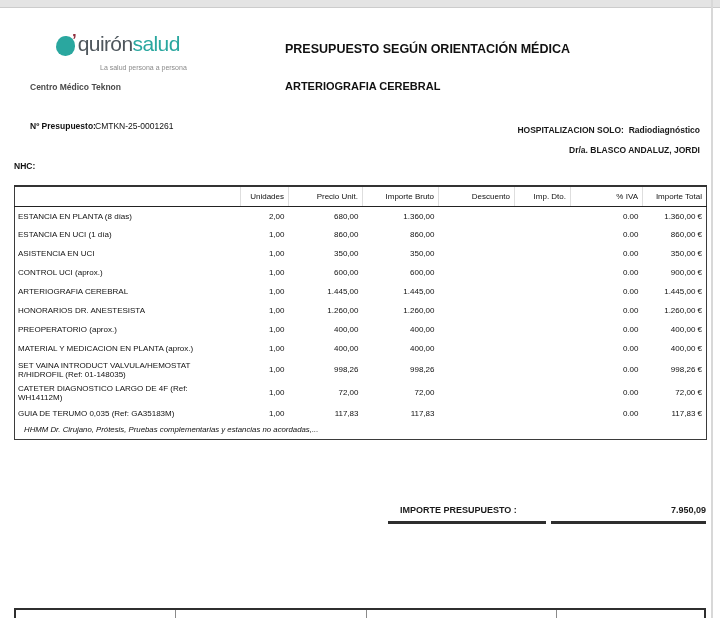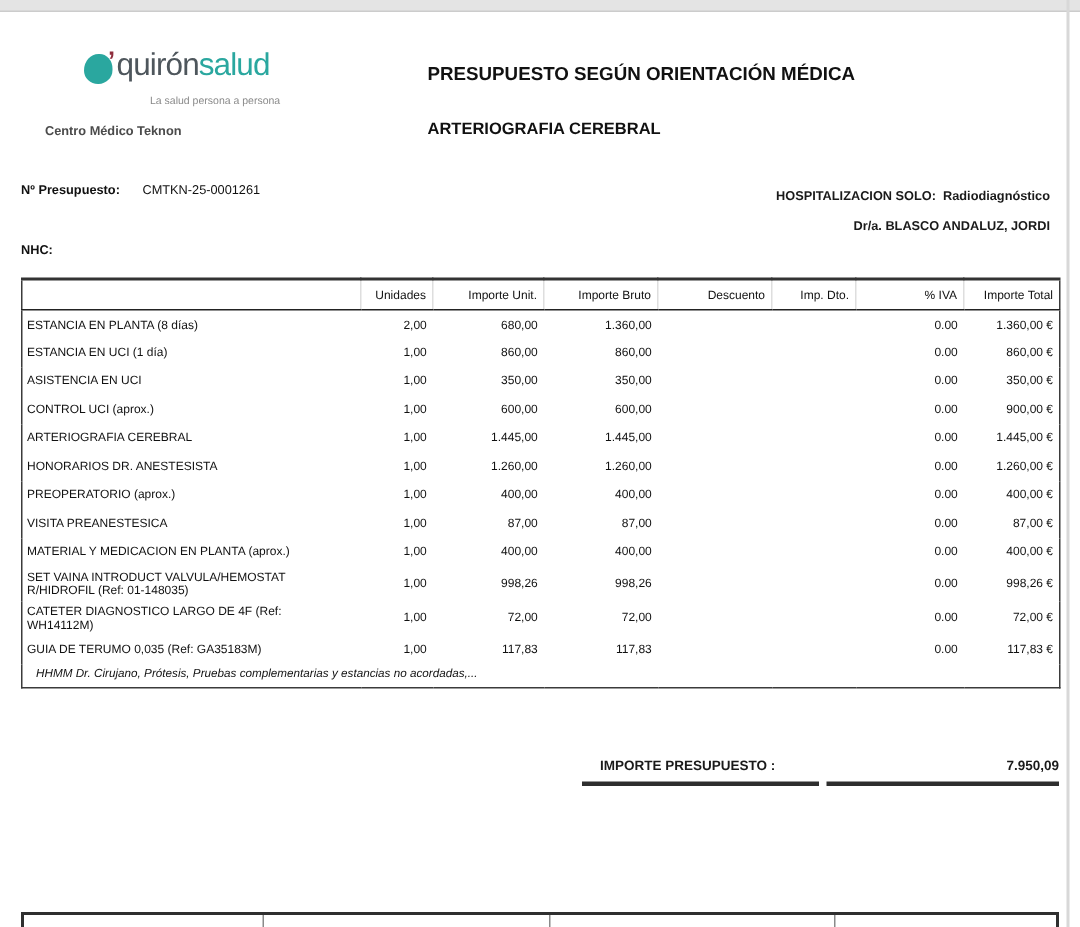--- a/index.html
+++ b/index.html
@@ -27,21 +27,21 @@
   .logo-tagline{left:100px;top:64px;font-size:7px;color:#8a8a8a;}
   .center-name{left:30px;top:82px;font-size:8.5px;font-weight:bold;color:#4b4b4b;}
 
   
   .doc-title{left:285px;top:42px;font-size:12.5px;font-weight:bold;color:#111;}
   .doc-subtitle{left:285px;top:80px;font-size:11px;font-weight:bold;color:#111;}
 
   
   .lbl{font-weight:bold;font-size:8.5px;color:#111;}
   .val{font-size:8.5px;color:#111;}
-  .meta-presu-label{left:14px;top:121px;}
+  .meta-presu-label{left:30px;top:121px;}
   .meta-presu-value{left:95px;top:121px;}
   .meta-right1{right:20px;top:125px;text-align:right;font-size:8.5px;font-weight:bold;}
   .meta-right2{right:20px;top:145px;text-align:right;font-size:8.5px;font-weight:bold;}
   .meta-nhc{left:14px;top:161px;}
 
   
   .table-wrap{left:14px;top:185px;width:692px;}
   table{border-collapse:collapse;table-layout:fixed;width:692px;font-size:8px;color:#111;}
   table{border:1.3px solid #3b3b3b;border-top:2px solid #333;}
   col.c0{width:226px;} col.c1{width:48px;} col.c2{width:74px;} col.c3{width:76px;}
@@ -101,21 +101,21 @@
         <col class="c3">
       <col class="c4">
         <col class="c5">
         <col class="c6">
         <col class="c7">
     </colgroup>
     <thead>
       <tr>
           <th></th>
           <th>Unidades</th>
-          <th>Importe Unit.</th>
+          <th>Precio Unit.</th>
           <th>Importe Bruto</th>
           <th>Descuento</th>
           <th>Imp. Dto.</th>
           <th>% IVA</th>
           <th>Importe Total</th>
         </tr>
     </thead>
     <tbody>
         <tr class="item-row">
           <td>ESTANCIA EN PLANTA (8 días)</td>
@@ -179,30 +179,20 @@
         </tr>
         <tr class="item-row">
           <td>PREOPERATORIO (aprox.)</td>
           <td>1,00</td>
           <td>400,00</td>
           <td>400,00</td>
           <td></td>
           <td></td>
           <td>0.00</td>
           <td>400,00 €</td>
-        </tr>
-        <tr class="item-row">
-          <td>VISITA PREANESTESICA</td>
-          <td>1,00</td>
-          <td>87,00</td>
-          <td>87,00</td>
-          <td></td>
-          <td></td>
-          <td>0.00</td>
-          <td>87,00 €</td>
         </tr>
         <tr class="item-row">
           <td>MATERIAL Y MEDICACION EN PLANTA (aprox.)</td>
           <td>1,00</td>
           <td>400,00</td>
           <td>400,00</td>
           <td></td>
           <td></td>
           <td>0.00</td>
           <td>400,00 €</td>

